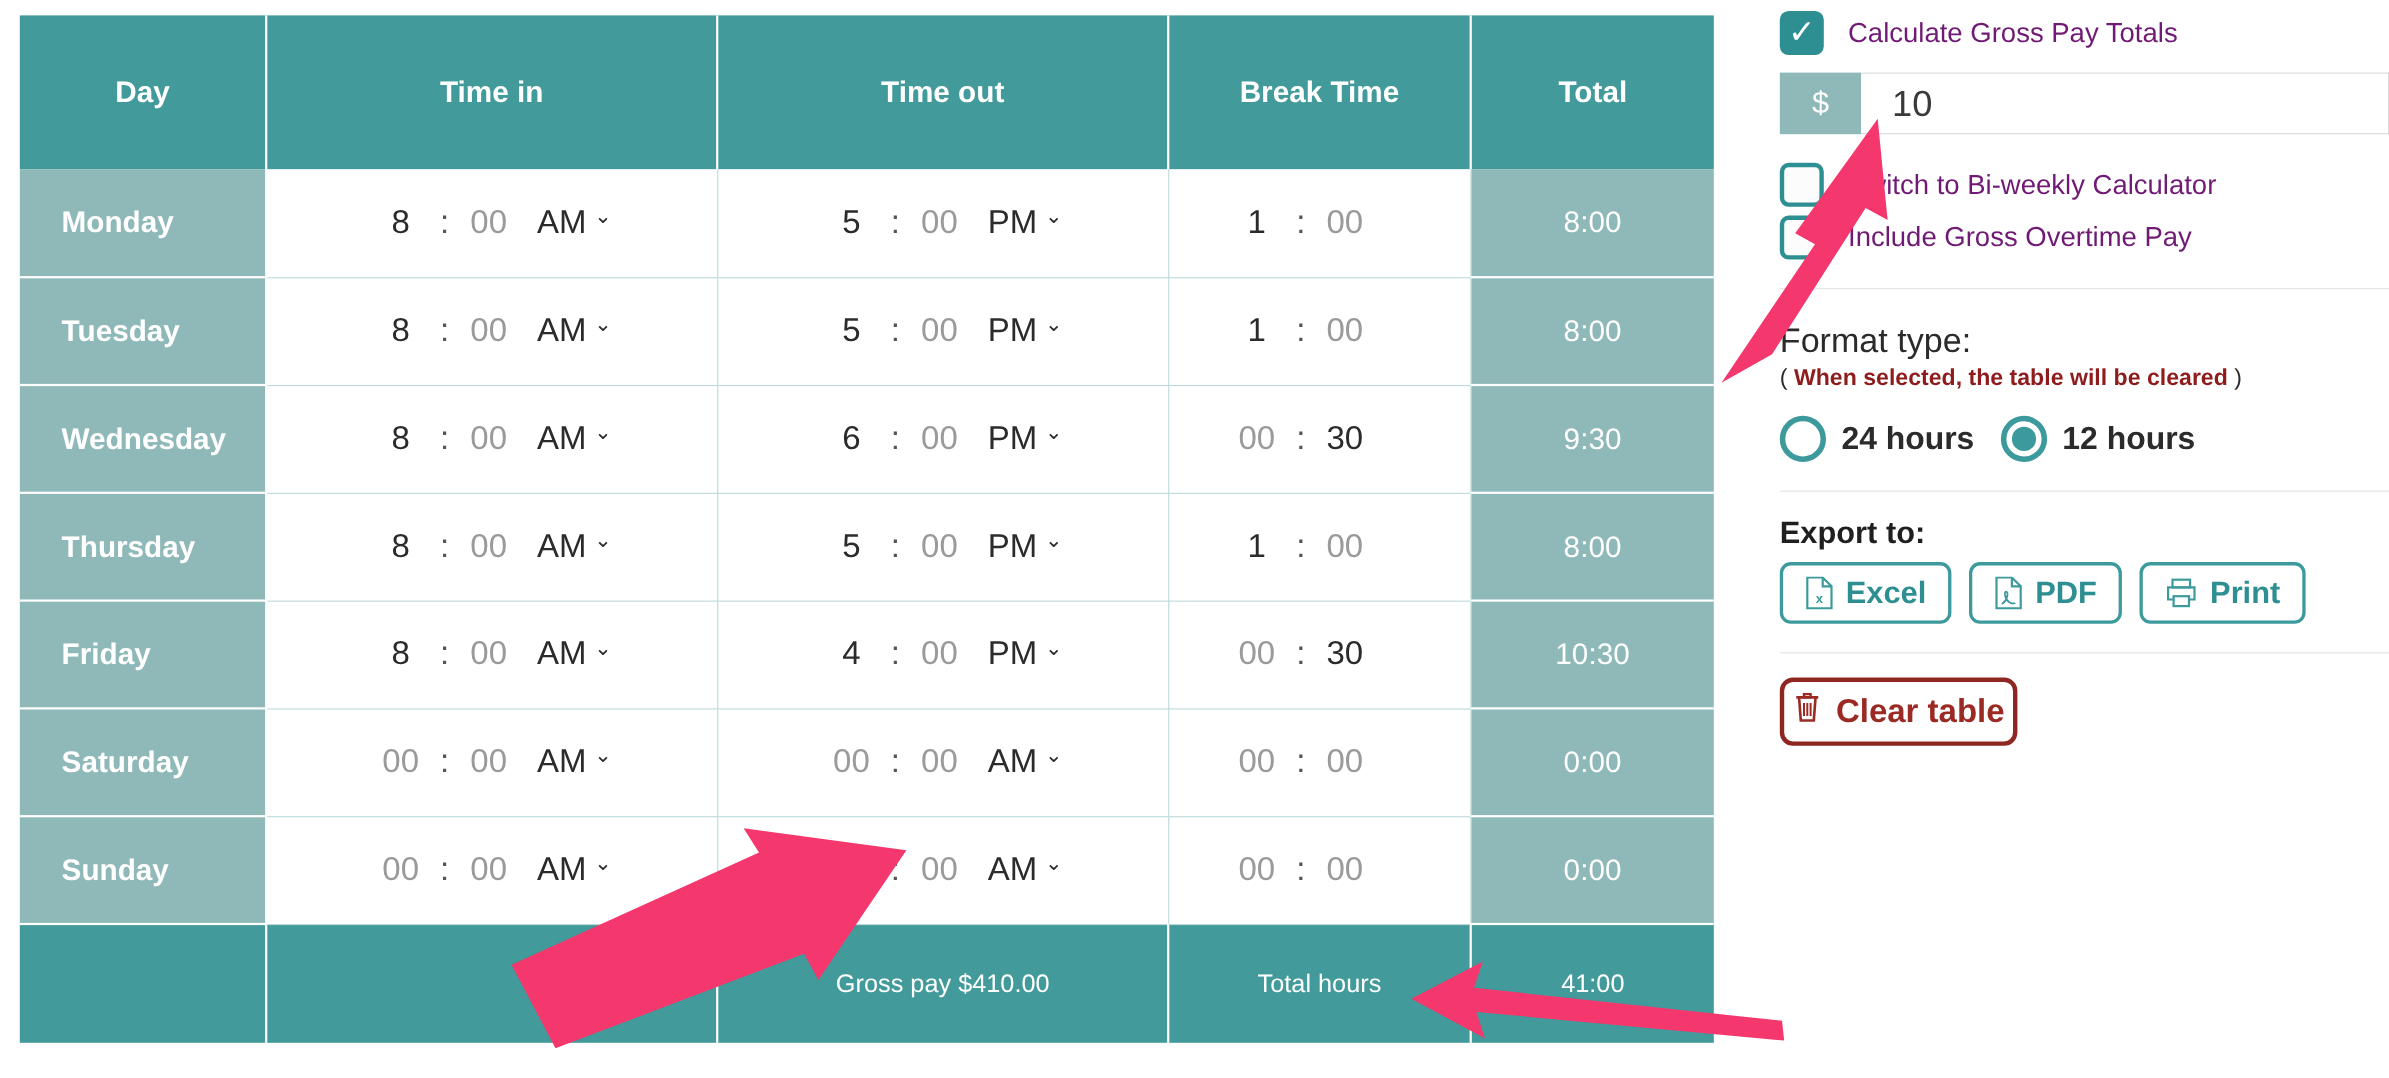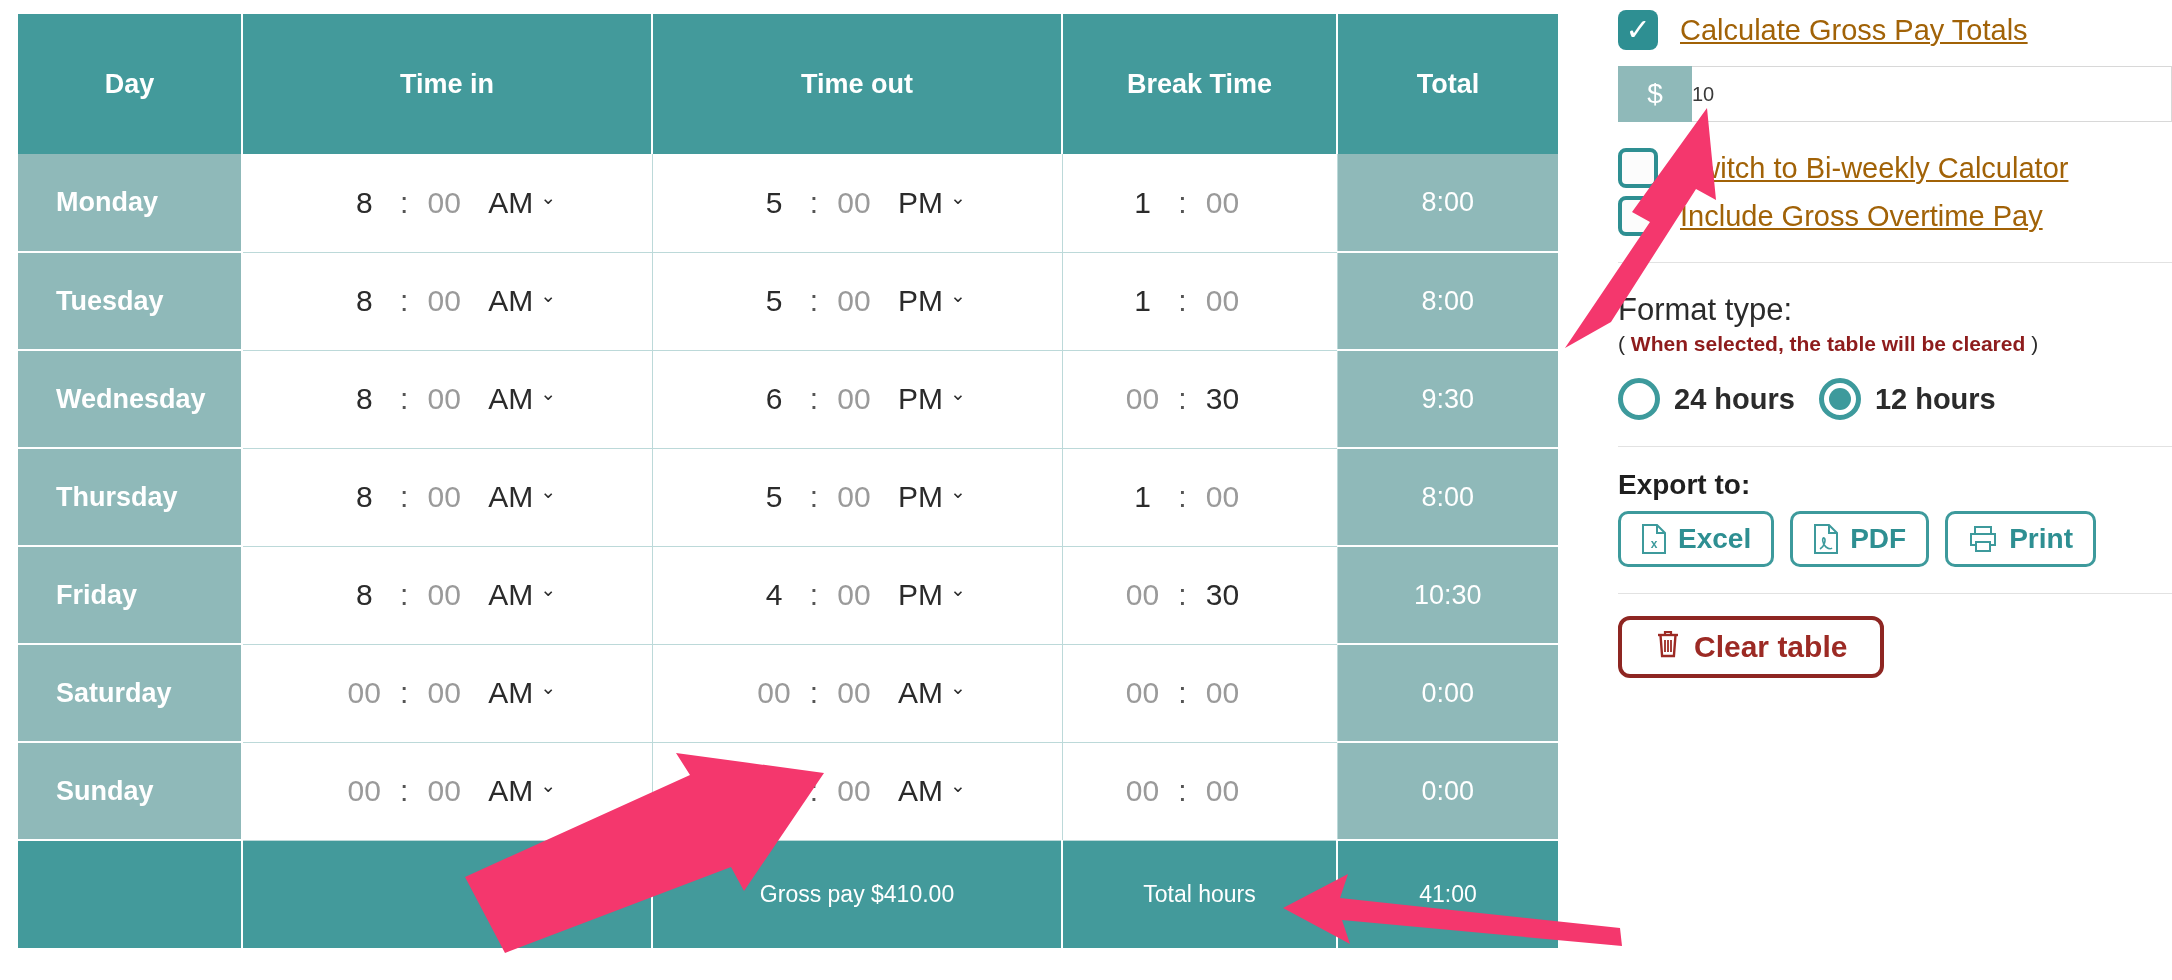--- a/index.html
+++ b/index.html
@@ -130,21 +130,21 @@
     background: #2e8f92;
     color: #ffffff;
     font-size: 30px;
     line-height: 1;
   }
   .cb.off {
     background: #fcfcfc;
     border: 4px solid #2e8f92;
   }
   .lbl {
-    font-size: 29px; color: #a16207; text-decoration: underline;
+    font-size: 25px; color: #701a75;
   }
 
   .rate-row {
     display: flex; align-items: stretch;
     height: 56px;
     margin: 6px 0 26px 0;
   }
   .rate-prefix {
     width: 74px;
     background: #8fb9b9;
@@ -152,21 +152,22 @@
     font-size: 28px;
     display: flex; align-items: center; justify-content: center;
     flex: 0 0 auto;
   }
   .rate-input {
     flex: 1 1 auto;
     background: #ffffff;
     border: 1px solid #d8d8d8;
     border-left: none;
     display: flex; align-items: center;
-    font-size: 20px;
+    padding-left: 28px;
+    font-size: 33px;
     color: #3a3a3a;
   }
 
   .cb-stack .row-check { margin-bottom: 8px; }
 
   .divider {
     height: 1px; background: #e2e2e2;
     margin: 26px 0 22px 0;
   }
 
@@ -210,21 +211,21 @@
 
   .clear-wrap { margin-top: 6px; }
   .btn-clear {
     border: 4px solid #8e2622;
     border-radius: 12px;
     background: #ffffff;
     color: #9c2a24;
     font-size: 30px;
     font-weight: bold;
     height: 62px;
-    padding: 0 33px;
+    padding: 0 8px;
     display: inline-flex; align-items: center; gap: 13px;
     cursor: pointer;
   }
 
   
   .arrows {
     position: absolute; left: 0; top: 0;
     width: 2172px; height: 980px;
     pointer-events: none;
   }

